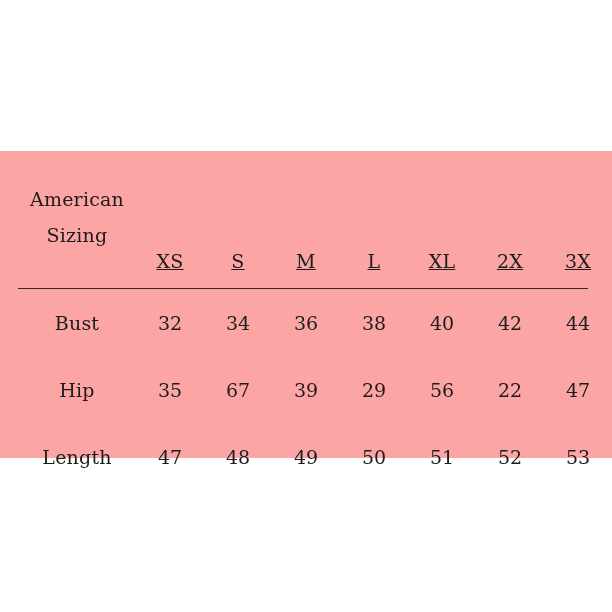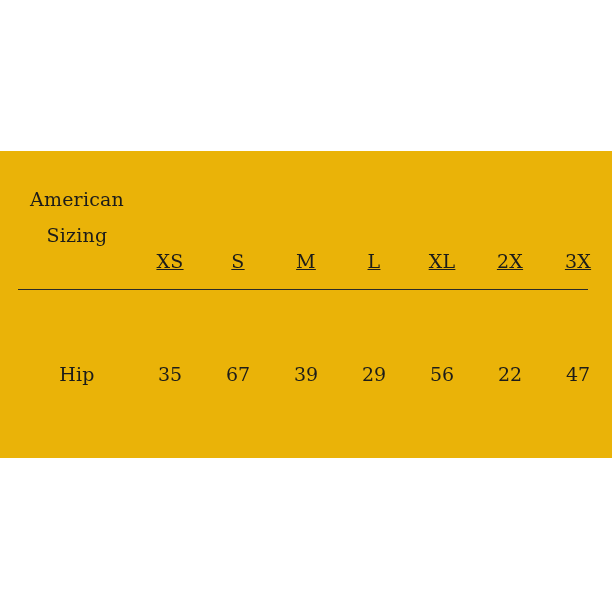--- a/index.html
+++ b/index.html
@@ -22,21 +22,21 @@
     background: #ffffff;
   }
 
   
   .size-chart {
     position: absolute;
     left: 0;
     top: 151px;
     width: 612px;
     height: 307px;
-    background: #eab308;
+    background: #fca5a5;
     box-sizing: border-box;
   }
 
   .chart-table {
     width: 100%;
     height: 100%;
     border-collapse: collapse;
     table-layout: fixed;
   }
 
@@ -151,29 +151,49 @@
         </tr>
       </thead>
 
       <tbody>
         <tr class="rule-row">
           <td colspan="8">
             <div class="rule"></div>
           </td>
         </tr>
 
+        <tr class="data-row">
+          <td class="row-label">Bust</td>
+          <td class="measure">32</td>
+          <td class="measure">34</td>
+          <td class="measure">36</td>
+          <td class="measure">38</td>
+          <td class="measure">40</td>
+          <td class="measure">42</td>
+          <td class="measure">44</td>
+        </tr>
 
         <tr class="data-row">
           <td class="row-label">Hip</td>
           <td class="measure">35</td>
           <td class="measure">67</td>
           <td class="measure">39</td>
           <td class="measure">29</td>
           <td class="measure">56</td>
           <td class="measure">22</td>
           <td class="measure">47</td>
         </tr>
 
+        <tr class="data-row">
+          <td class="row-label">Length</td>
+          <td class="measure">47</td>
+          <td class="measure">48</td>
+          <td class="measure">49</td>
+          <td class="measure">50</td>
+          <td class="measure">51</td>
+          <td class="measure">52</td>
+          <td class="measure">53</td>
+        </tr>
       </tbody>
     </table>
   </div>
 
 </div>
 
 </body></html>

